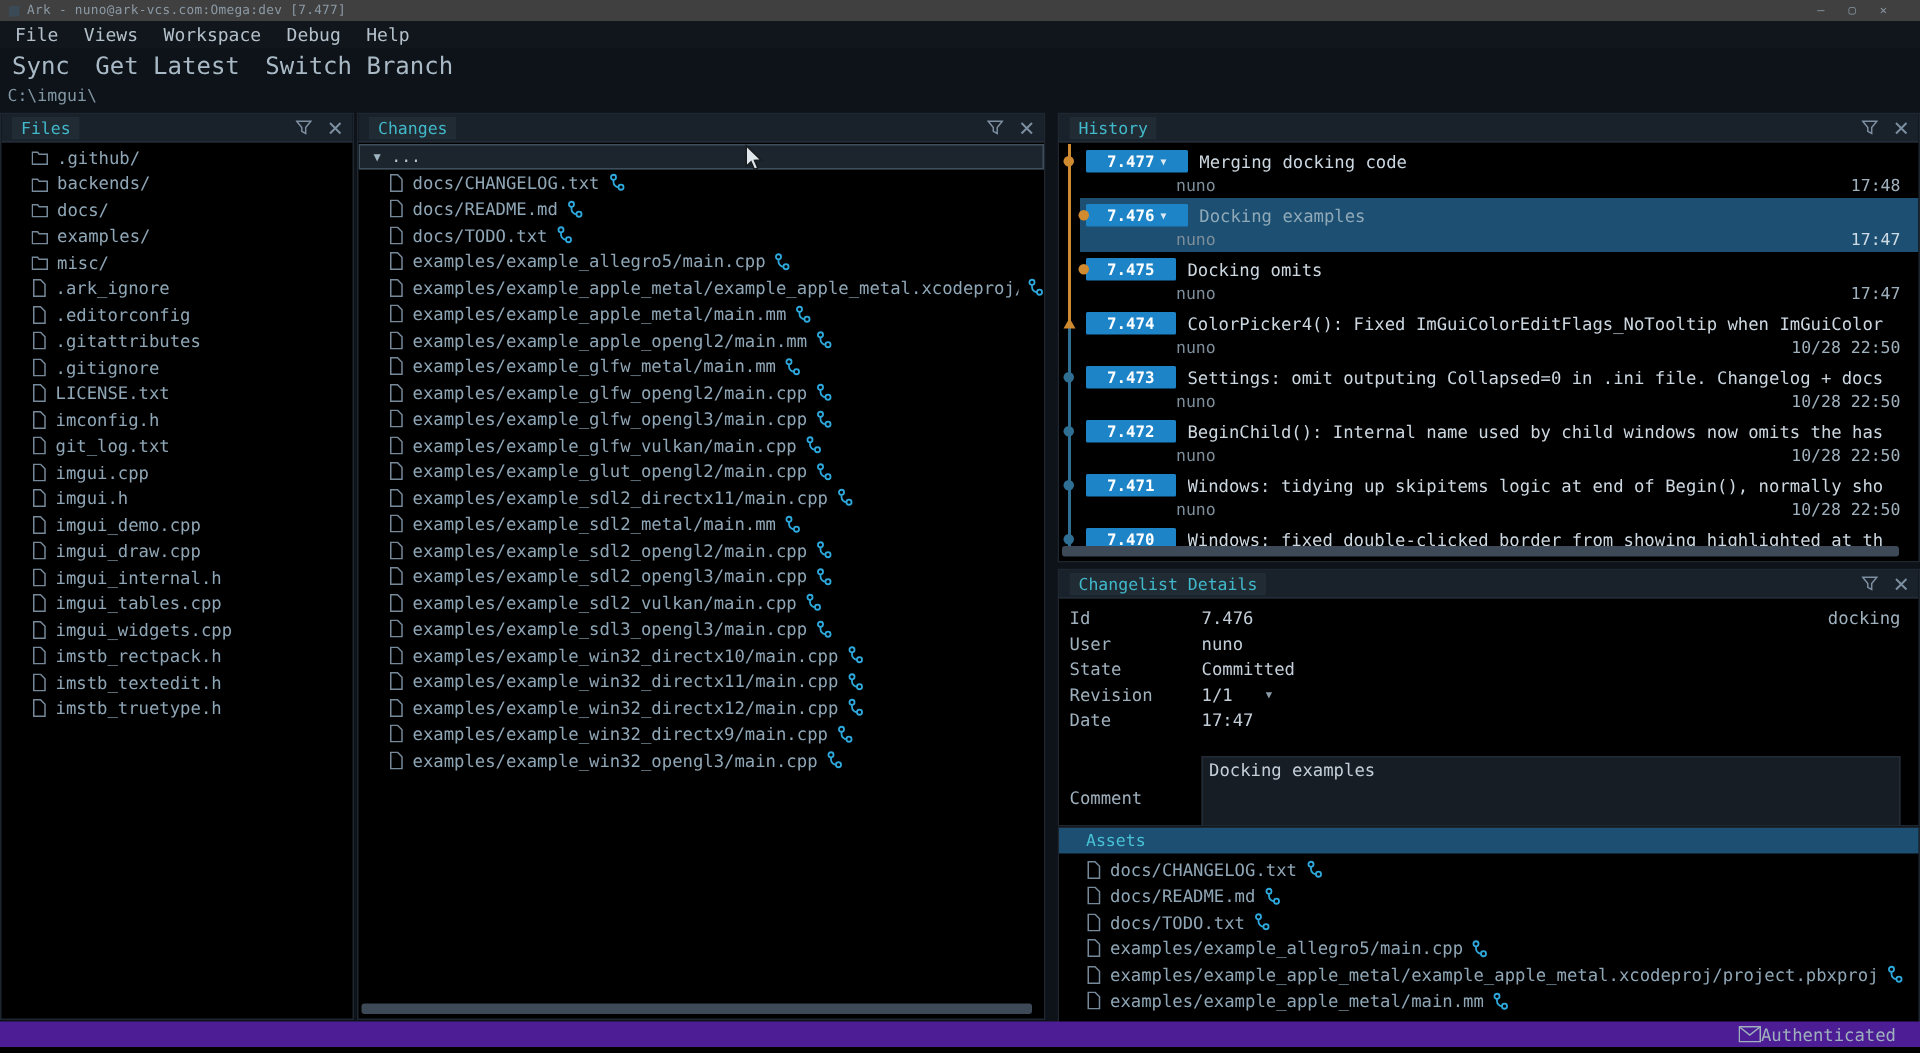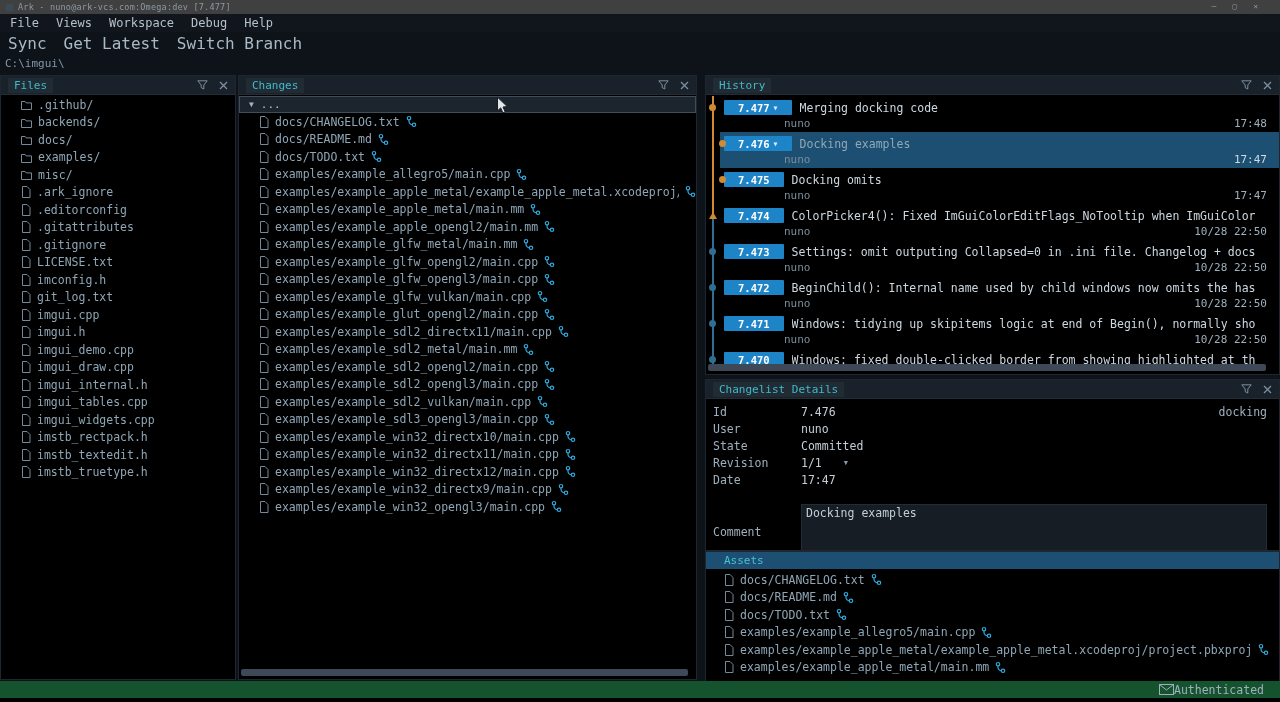--- a/index.html
+++ b/index.html
@@ -66,21 +66,21 @@
   .drow .dextra{margin-left:auto;color:#9fb0bd;}
   .drow .combo{font-size:7px;color:#8a9aa8;margin-left:22px;}
   .drow.multiline{align-items:center;height:auto;margin-top:16px;}
   .commentbox{flex:1;height:56px;background:#161d25;border:1px solid #222c36;padding:1px 4px;color:#c3ced8;font-size:11.5px;}
 
   
   .assets-head{height:17px;background:#1c4f71;display:flex;align-items:center;padding-left:18px;}
   .assets-head .atitle{font-size:11px;color:#49c2d6;}
 
   
-  .statusbar{position:absolute;left:0;top:681px;width:100%;height:17px;background:#14532d;display:flex;align-items:center;justify-content:flex-end;gap:0;padding-right:16px;}
+  .statusbar{position:absolute;left:0;top:681px;width:100%;height:17px;background:#4c1d95;display:flex;align-items:center;justify-content:flex-end;gap:0;padding-right:16px;}
   .statusbar .stext{font-size:11.5px;color:#9fb0bd;}
   .bottomstrip{position:absolute;left:0;top:698px;width:100%;height:4px;background:#000;}
 
   .cursor{position:absolute;left:496px;top:96px;z-index:50;}
 </style>
 </head>
 <body>
 
 <div class="screen">
 

